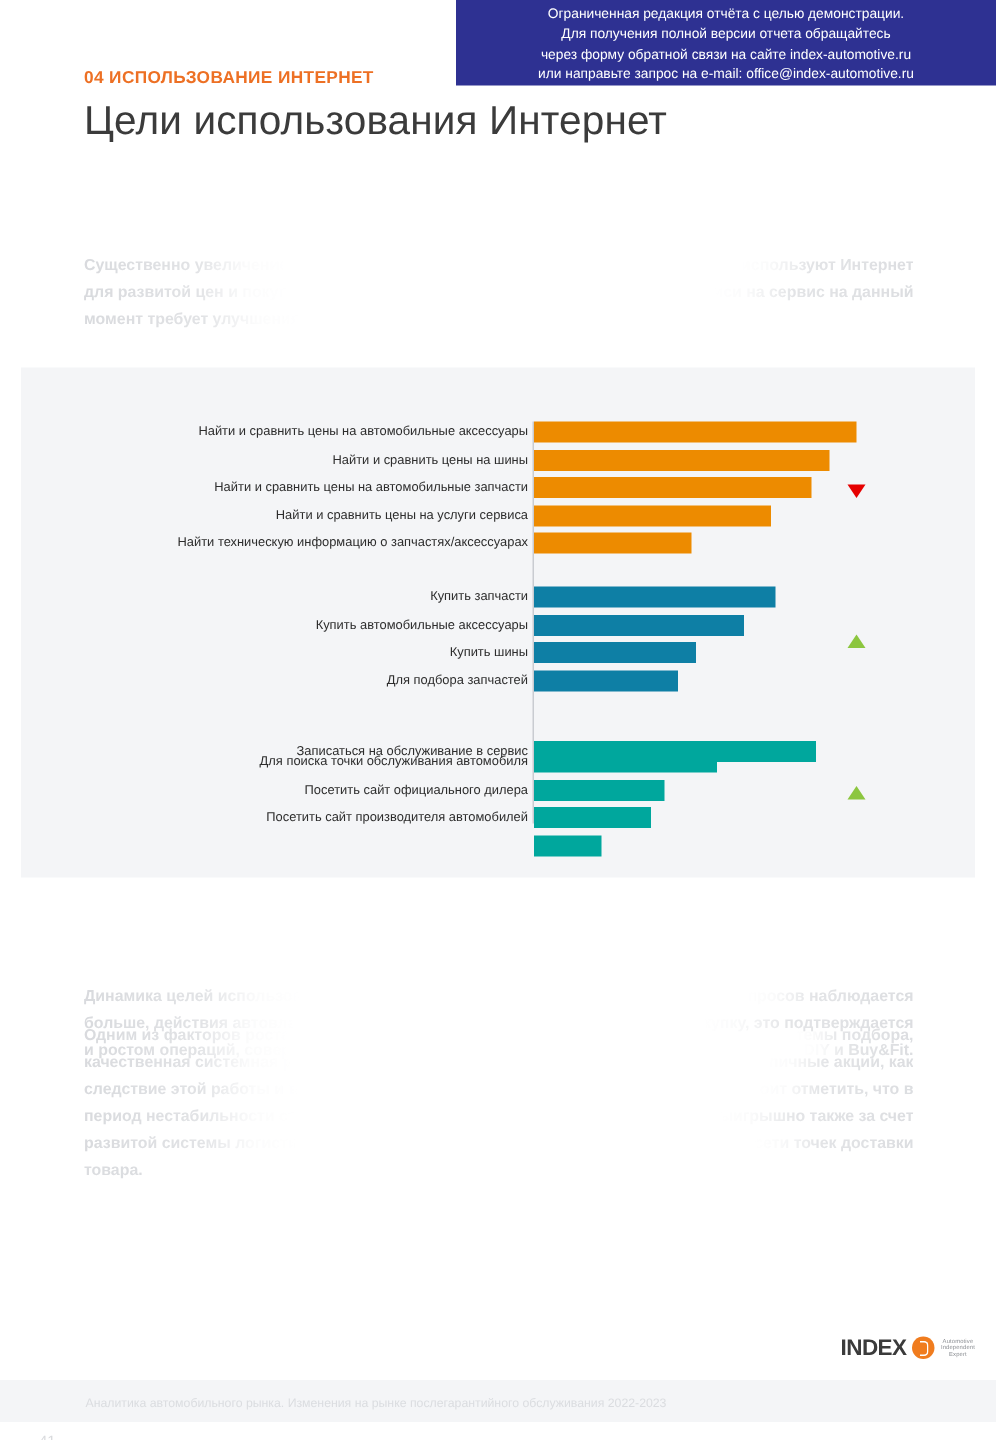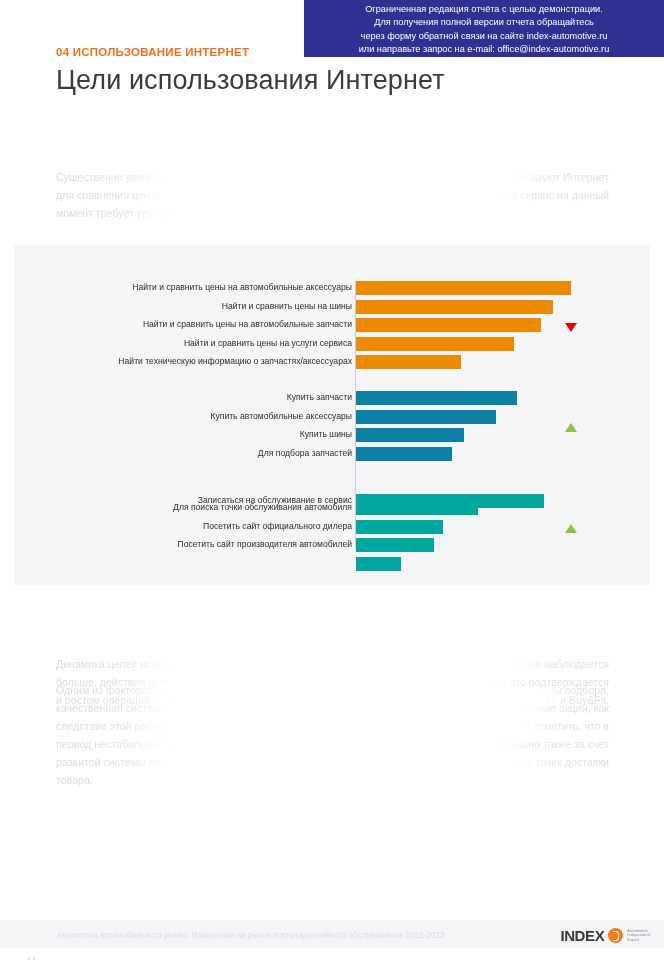--- a/index.html
+++ b/index.html
@@ -59,20 +59,21 @@
   }
 
   
   .para-block {
     position: absolute;
     left: 56px;
     width: 553px;
     font-size: 10.6px;
     line-height: 18px;
     color: #b9bcc2;
+    font-weight: bold;
   }
   .para-block.top { top: 168px; }
   .para-block.mid { top: 655px; }
   .para-block.bottom { top: 681px; }
 
   .para-row {
     display: flex;
     justify-content: space-between;
     white-space: nowrap;
   }
@@ -180,24 +181,25 @@
     position: absolute;
     left: 57px;
     top: 931px;
     font-size: 8.2px;
     color: #c2c5ca;
     white-space: nowrap;
   }
   .logo {
     position: absolute;
     right: 14px;
-    top: 927px;
+    top: 890px;
     display: flex;
     align-items: center;
     gap: 4px;
+    text-align: center;
   }
   .logo-word {
     font-size: 15px;
     font-weight: bold;
     color: #3b3b3b;
     letter-spacing: -0.4px;
   }
   .logo-mark {
     width: 15px;
     height: 15px;
@@ -238,21 +240,21 @@
   <p class="section-kicker">04 ИСПОЛЬЗОВАНИЕ ИНТЕРНЕТ</p>
   <h1 class="page-title">Цели использования Интернет</h1>
 </div>
 
 <div class="para-block top">
   <div class="para-row">
     <span class="para-col-l fade-l">Существенно увеличение</span>
     <span class="para-col-r fade-r">используют Интернет</span>
   </div>
   <div class="para-row">
-    <span class="para-col-l fade-l">для сравнения цен и покуп</span>
+    <span class="para-col-l fade-l">для развитой цен и покуп</span>
     <span class="para-col-r fade-r">иси на сервис на данный</span>
   </div>
   <div class="para-row">
     <span class="para-col-l fade-l">момент требует улучшения</span>
     <span class="para-col-r fade-r"></span>
   </div>
 </div>
 
 <div class="chart-panel">
   <div class="chart-inner">

